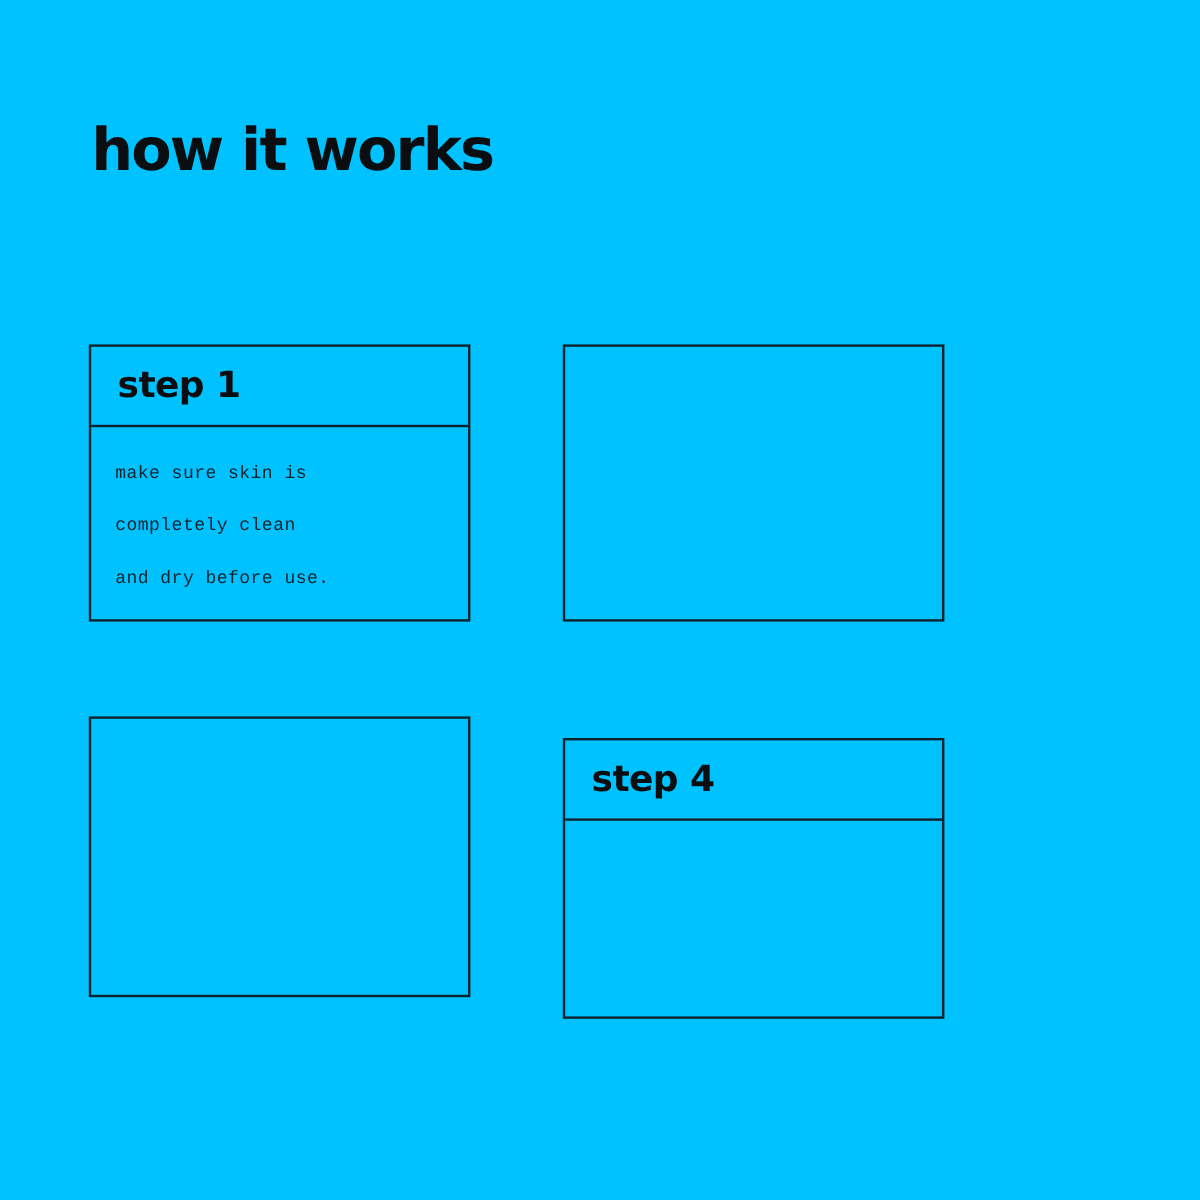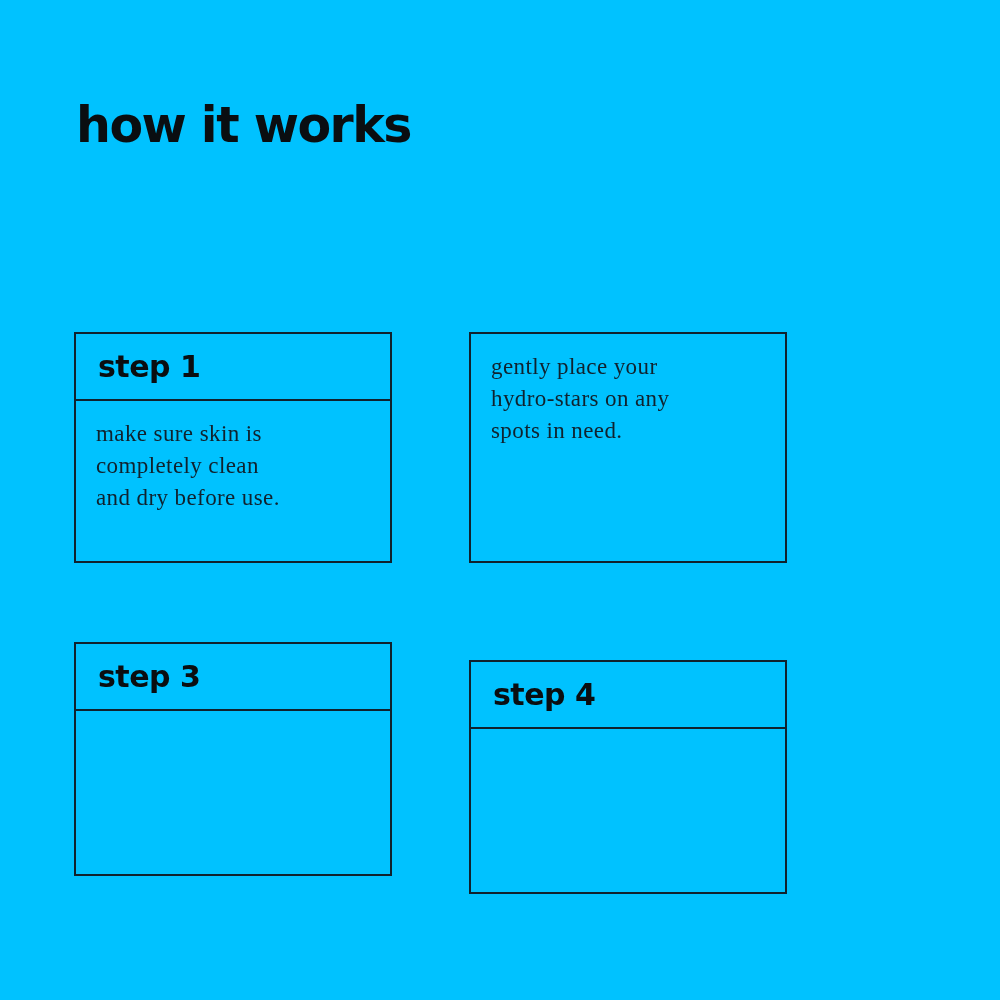--- a/index.html
+++ b/index.html
@@ -26,21 +26,20 @@
     letter-spacing: -1.5px;
     color: var(--title, #0A0E11);
   }
   .card {
     position: absolute;
     width: 318px;
     height: 231px;
     border: 2px solid var(--ink, #10222E);
     box-sizing: border-box;
     background: transparent;
-    margin-top: 45px;
   }
   .card-1 { left: 74px;  top: 287px; }
   .card-2 { left: 469px; top: 287px; }
   .card-3 { left: 74px;  top: 597px; height: 234px; }
   .card-4 { left: 469px; top: 615px; height: 234px; }
   .card-header {
     height: 65px;
     border-bottom: 2px solid var(--ink, #10222E);
     display: flex;
     align-items: center;
@@ -49,23 +48,23 @@
   }
   .card-label {
     font-family: "DejaVu Sans", sans-serif;
     font-weight: bold;
     font-size: 30px;
     letter-spacing: -0.5px;
     color: var(--title, #0A0E11);
   }
   .card-body {
     padding: 17px 18px 0 20px;
-    font-family: Liberation Serif, serif;
-    font-size: 23px;
-    line-height: 32px;
+    font-family: Liberation Mono, monospace;
+    font-size: 15px;
+    line-height: 44px;
     letter-spacing: 0.4px;
     color: var(--ink, #10222E);
     white-space: pre-line;
   }
 </style>
 </head>
 <body>
 
 <div class="canvas">
 
@@ -74,29 +73,23 @@
   <section class="card card-1">
     <div class="card-header">
       <span class="card-label">step 1</span>
     </div>
     <div class="card-body">make sure skin is
 completely clean
 and dry before use.</div>
   </section>
 
   <section class="card card-2">
-    <div class="card-body">gently place your
-hydro-stars on any
-spots in need.</div>
   </section>
 
   <section class="card card-3">
-    <div class="card-header">
-      <span class="card-label">step 3</span>
-    </div>
   </section>
 
   <section class="card card-4">
     <div class="card-header">
       <span class="card-label">step 4</span>
     </div>
   </section>
 
 </div>
 

